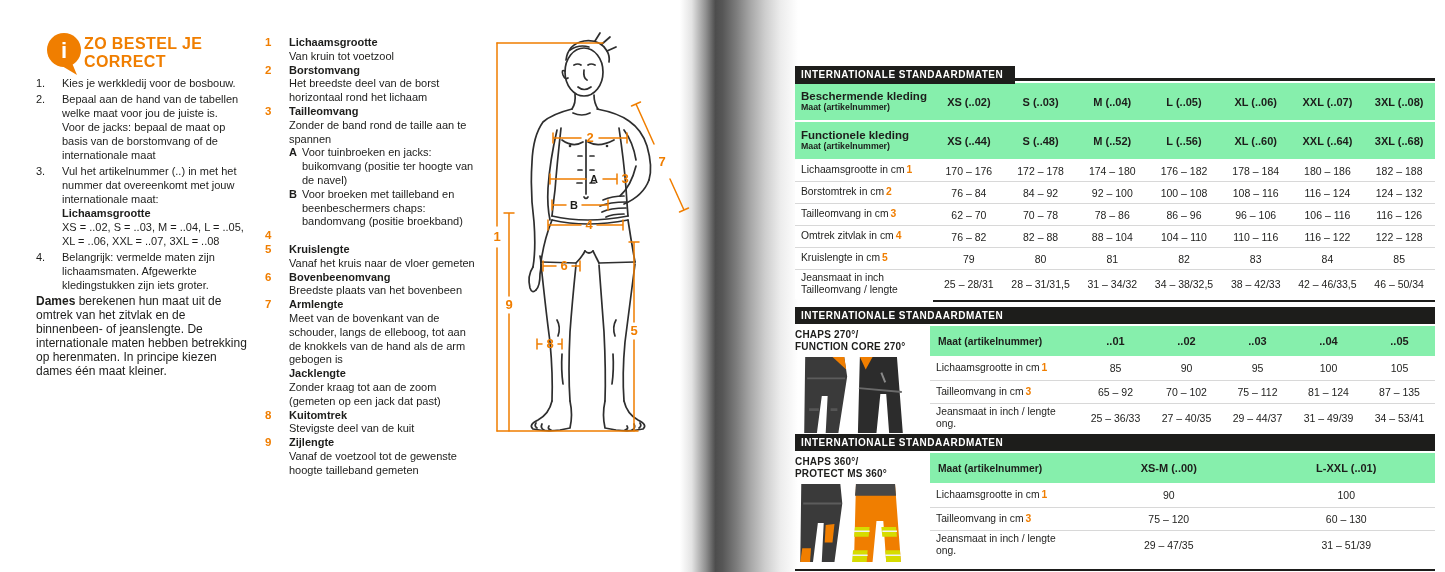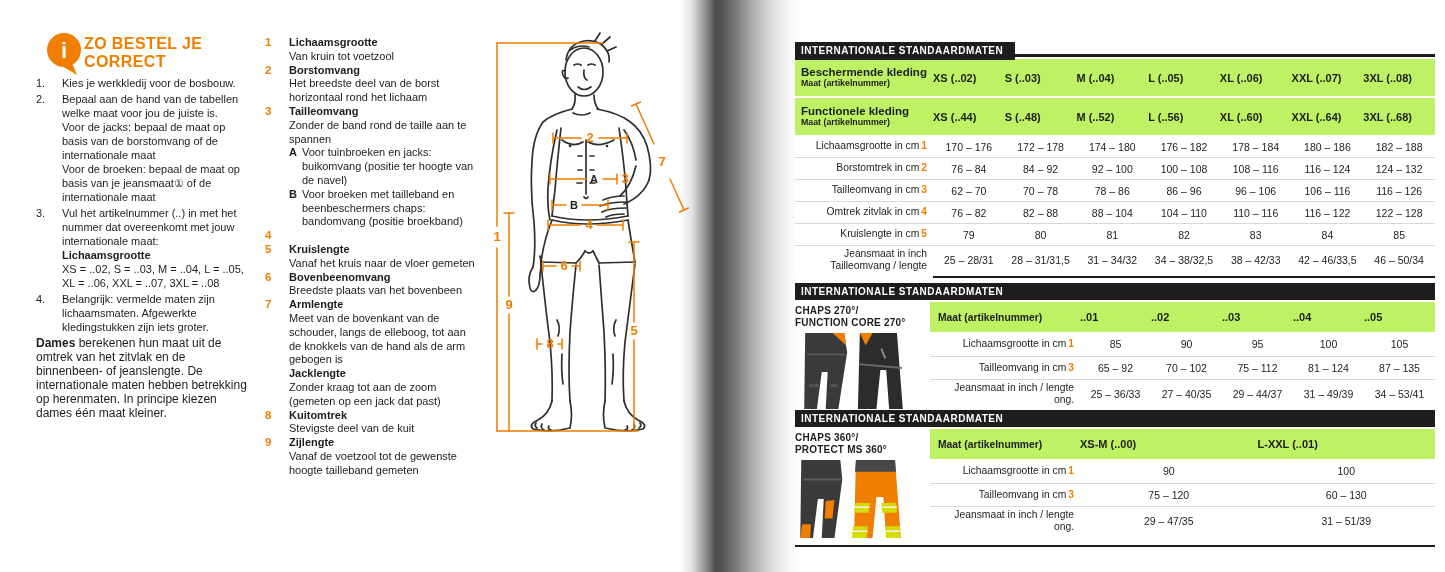--- a/index.html
+++ b/index.html
@@ -27,42 +27,42 @@
   .m-sub{display:flex;}
   .m-sub-key{font-weight:700;flex:0 0 13px;width:13px;}
   
   .figure-wrap{position:absolute;left:478px;top:24px;width:222px;height:420px;}
   .ink path,.ink ellipse{fill:none;stroke:#2e2e2e;stroke-width:1.7;stroke-linecap:round;stroke-linejoin:round;}
   .ink .dot{fill:#2e2e2e;stroke:none;}
   .mline path{fill:none;stroke:#f07e00;stroke-width:1.5;stroke-linecap:round;}
   .fig-num{font-family:"Liberation Sans",sans-serif;font-weight:700;font-size:13px;fill:#f07e00;text-anchor:middle;}
   .fig-key{font-family:"Liberation Sans",sans-serif;font-weight:700;font-size:11px;fill:#1d1d1b;text-anchor:middle;}
   
-  .tbl{position:absolute;width:640px;}
+  .tbl{position:absolute;width:640px;margin-top:24px;}
   .titlebar-wrap{position:relative;height:17px;}
   .t-title{display:inline-block;background:#1d1d1b;color:#fff;font-weight:700;font-size:10px;
            letter-spacing:.5px;padding:3px 12px 4px 6px;position:relative;z-index:2;}
   .t-rule{position:absolute;left:0;right:0;bottom:0;height:3px;background:#1d1d1b;z-index:1;}
   .t-title2{display:block;background:#1d1d1b;color:#fff;font-weight:700;font-size:10px;
             letter-spacing:.5px;padding:3px 6px 4px 6px;height:10px;}
   .thead{margin-top:2px;}
   .thead .t-hrow + .t-hrow{margin-top:2px;}
-  .t-hrow{background:#bef264;display:grid;align-items:center;min-height:37px;}
+  .t-hrow{background:#86efac;display:grid;align-items:center;min-height:37px;}
   .g8{grid-template-columns:138px repeat(7,1fr);}
   .gp5{grid-template-columns:150px repeat(5,1fr);}
   .gp2{grid-template-columns:150px repeat(2,1fr);}
   .hlab{padding:3px 6px;line-height:1.1;}
   .hlab-b{font-weight:700;font-size:11.5px;}
   .hlab-s{font-weight:700;font-size:8.8px;}
-  .hcol{font-weight:700;font-size:11px;}
+  .hcol{text-align:center;font-weight:700;font-size:11px;}
   .chlab{padding:3px 8px;font-weight:700;font-size:10.3px;}
   .t-body{background:#fff;}
   .t-row{display:grid;align-items:center;min-height:21px;border-top:1px solid #d8d8d8;}
   .t-body .t-row:first-child{border-top:none;margin-top:1px;}
-  .rlab{padding:2px 6px;font-size:10.3px;line-height:1.2;text-align:right;}
+  .rlab{padding:2px 6px;font-size:10.3px;line-height:1.2;}
   .rlab .ref{color:#f07e00;font-weight:700;margin-left:2px;}
   .rlab2{display:block;}
   .rval{text-align:center;font-size:10.5px;}
   .t-bottom{height:2px;background:#1d1d1b;margin-top:1px;}
   #table-standard .t-bottom{margin-left:138px;}
   .chaps .t-hrow{min-height:30px;}
   .chaps .t-row{min-height:22.5px;}
   .flexwrap{display:flex;margin-top:2px;align-items:stretch;}
   .prodcol{width:135px;flex:0 0 135px;}
   .tright{flex:1;}
@@ -92,21 +92,20 @@
           <div class="step-num">1.</div>
           <div class="step-body">
             <div>Kies je werkkledij voor de bosbouw.</div>
           </div>
         </div>
         <div class="step">
           <div class="step-num">2.</div>
           <div class="step-body">
             <div>Bepaal aan de hand van de tabellen welke maat voor jou de juiste is.</div>
             <div>Voor de jacks: bepaal de maat op basis van de borstomvang of de internationale maat</div>
-            <div>Voor de broeken: bepaal de maat op basis van je jeansmaat① of de internationale maat</div>
           </div>
         </div>
         <div class="step">
           <div class="step-num">3.</div>
           <div class="step-body">
             <div>Vul het artikelnummer (..) in met het nummer dat overeenkomt met jouw internationale maat:</div>
             <div class="b">Lichaamsgrootte</div>
             <div>XS = ..02, S = ..03, M = ..04, L = ..05, XL = ..06, XXL = ..07, 3XL = ..08</div>
           </div>
         </div>

